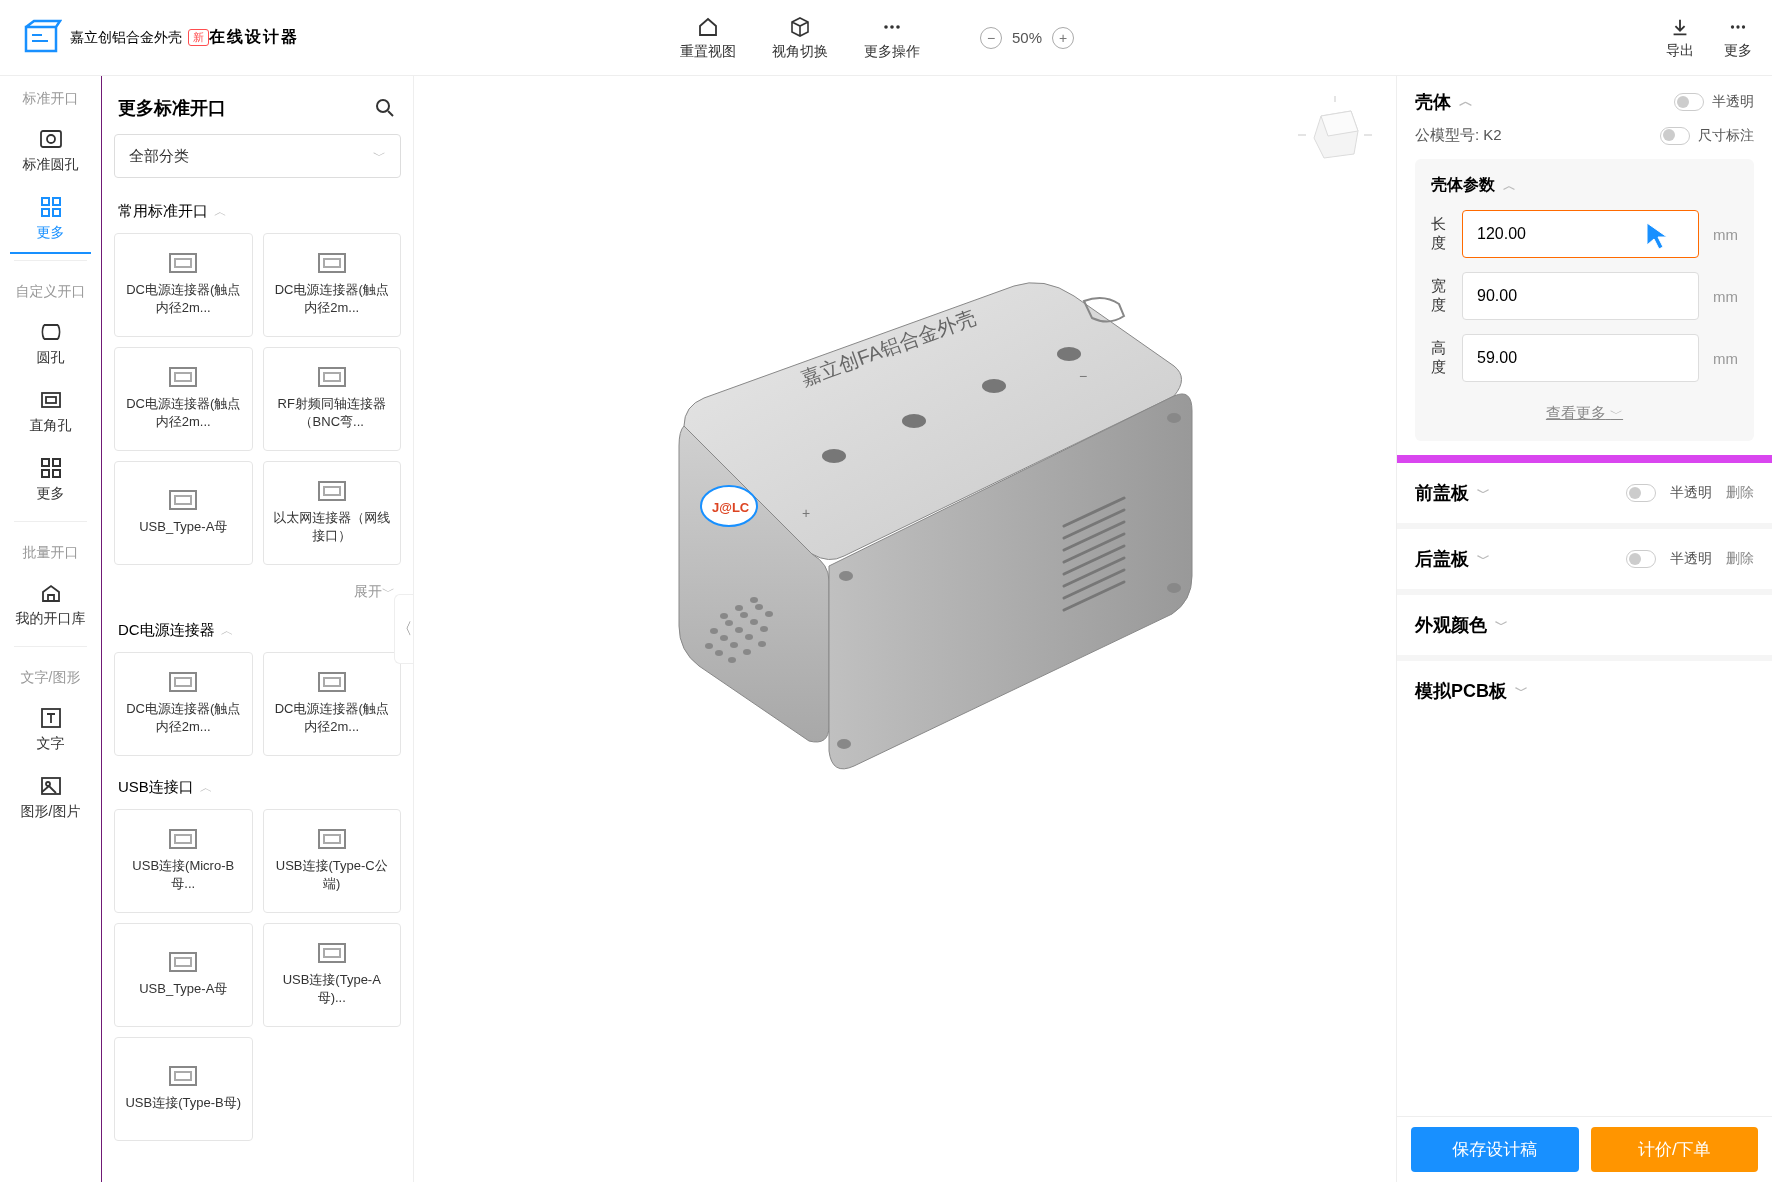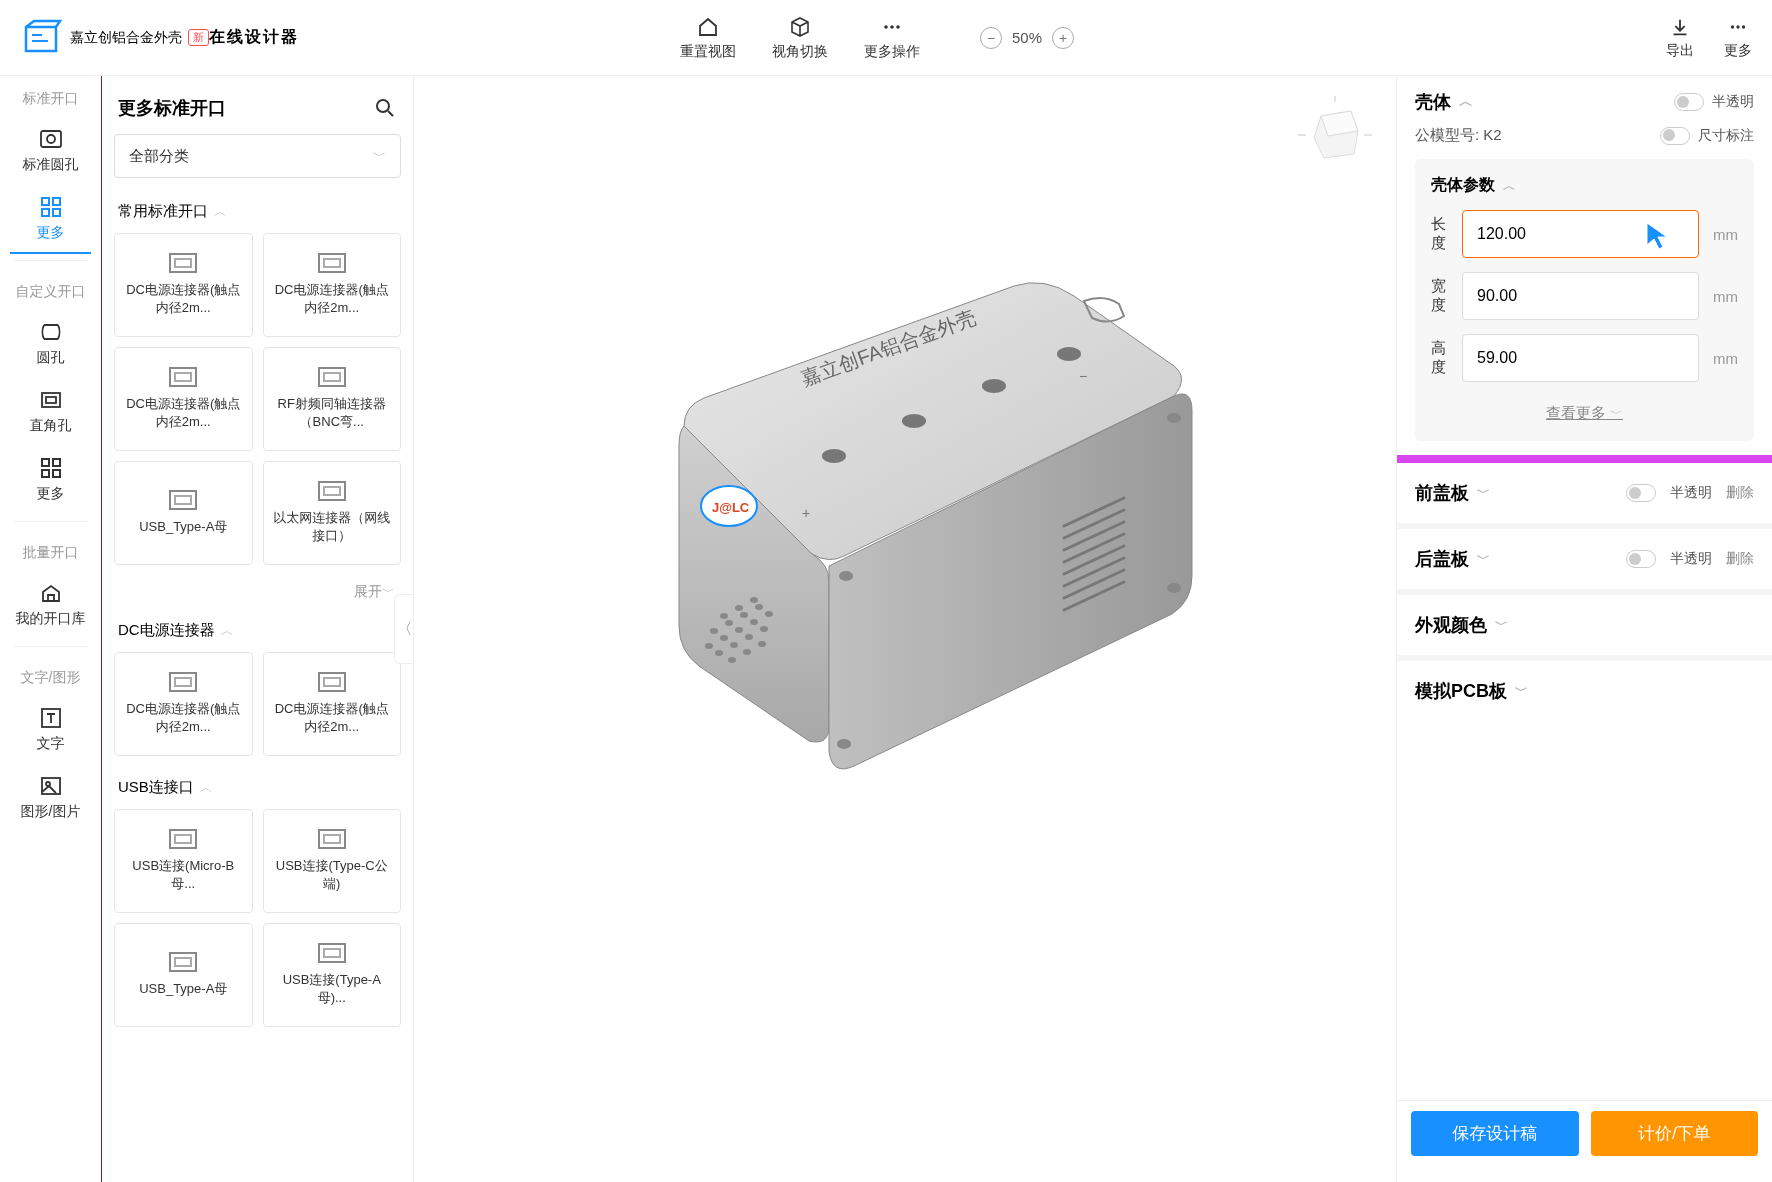--- a/index.html
+++ b/index.html
@@ -69,21 +69,21 @@
 .param-row input { flex: 1; height: 48px; border: 1px solid #ddd; border-radius: 4px; padding: 0 14px; font-size: 16px; background: #fff; }
 .param-row input.active { border-color: #ff6a00; }
 .param-row .unit { width: 34px; color: #999; font-size: 15px; }
 .cursor-img { position: absolute; width: 26px; height: 30px; pointer-events: none; }
 .show-more { text-align: center; color: #888; font-size: 15px; padding: 8px 0 2px; cursor: pointer; text-decoration: underline; }
 .section-row { padding: 18px 18px; border-bottom: 6px solid #f5f5f5; display: flex; align-items: center; justify-content: space-between; }
 .section-row .left { font-size: 18px; font-weight: 600; display: flex; align-items: center; gap: 8px; }
 .section-row .right { display: flex; align-items: center; gap: 14px; font-size: 14px; color: #555; }
 .btn-delete { color: #888; cursor: pointer; }
 
-.bottom-bar { position: absolute; bottom: 16px; left: 0; right: 0; height: 66px; border-top: 1px solid #eee; display: flex; gap: 12px; padding: 10px 14px; background: #fff; }
+.bottom-bar { position: absolute; bottom: 0; left: 0; right: 0; height: 66px; border-top: 1px solid #eee; display: flex; gap: 12px; padding: 10px 14px; background: #fff; }
 .btn { flex: 1; border-radius: 4px; display: flex; align-items: center; justify-content: center; font-size: 17px; cursor: pointer; }
 .btn-primary { background: #1890ff; color: #fff; }
 .btn-warning { background: #ff9500; color: #fff; }
 
 .chev-small { color: #bbb; font-size: 13px; }
 </style>
 </head>
 <body>
 
 <div class="topbar">
@@ -292,20 +292,24 @@
           <div class="thumb"></div>
           <div class="label">USB连接(Type-C公端)</div>
         </div>
         <div class="lib-card">
           <div class="thumb"></div>
           <div class="label">USB_Type-A母</div>
         </div>
         <div class="lib-card">
           <div class="thumb"></div>
           <div class="label">USB连接(Type-A母)...</div>
+        </div>
+        <div class="lib-card">
+          <div class="thumb"></div>
+          <div class="label">USB连接(Type-B母)</div>
         </div>
       </div>
 
     <div class="collapse-handle">〈</div>
   </div>
 
   <div class="canvas">
     <svg class="view-cube" viewBox="0 0 78 78">
       <path d="M25 20 L55 15 L62 35 L58 58 L28 62 L18 42 Z" fill="#f0f0f0" stroke="#ccc"></path>
       <path d="M25 20 L55 15 L62 35 L32 40 Z" fill="#fafafa" stroke="#ccc"></path>

